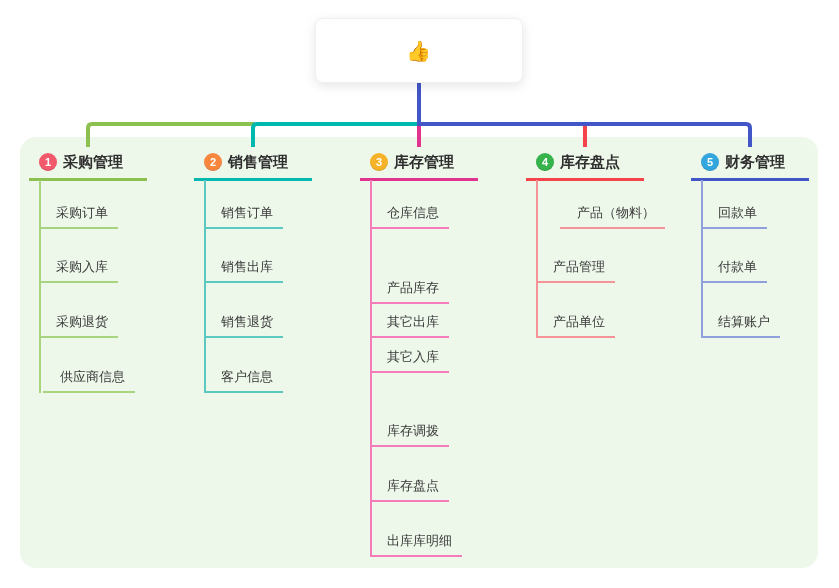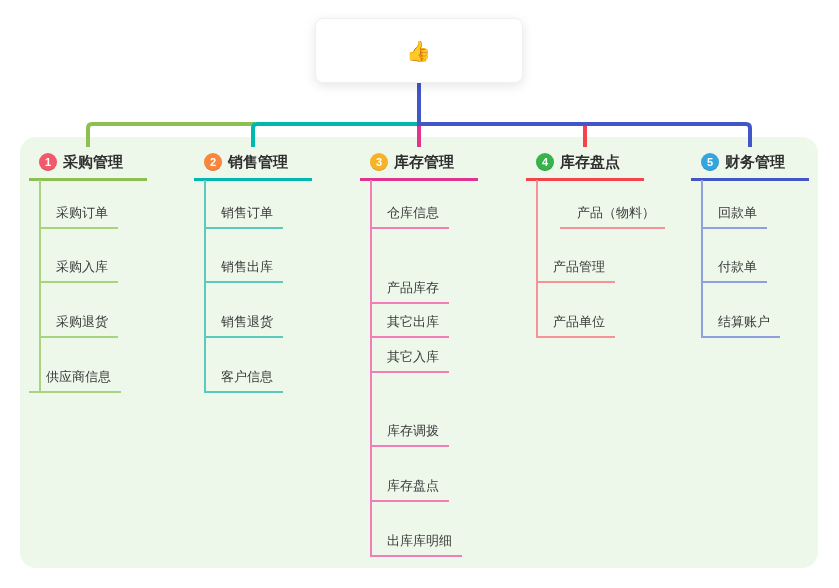--- a/index.html
+++ b/index.html
@@ -66,21 +66,21 @@
       <div class="spine" style="left: 39px; top: 180px; height: 212.6px; background: rgb(168, 212, 127);"></div>
       <div class="child-node" style="left: 39px; top: 200.5px; border-bottom-color: rgb(168, 212, 127);">
         <span class="child-label">采购订单</span>
       </div>
       <div class="child-node" style="left: 39px; top: 255.2px; border-bottom-color: rgb(168, 212, 127);">
         <span class="child-label">采购入库</span>
       </div>
       <div class="child-node" style="left: 39px; top: 309.9px; border-bottom-color: rgb(168, 212, 127);">
         <span class="child-label">采购退货</span>
       </div>
-      <div class="child-node" style="left: 29px; top: 364.6px; border-bottom-color: rgb(168, 212, 127);">
+      <div class="child-node" style="left: 43px; top: 364.6px; border-bottom-color: rgb(168, 212, 127);">
         <span class="child-label">供应商信息</span>
       </div>
       <div class="branch-header" style="left: 194px; border-bottom-color: rgb(0, 184, 173);">
         <span class="badge" style="background: rgb(248, 134, 61);">2</span>
         <span class="branch-label">销售管理</span>
       </div>
       <div class="spine" style="left: 204px; top: 180px; height: 212.6px; background: rgb(92, 201, 192);"></div>
       <div class="child-node" style="left: 204px; top: 200.5px; border-bottom-color: rgb(92, 201, 192);">
         <span class="child-label">销售订单</span>
       </div>

